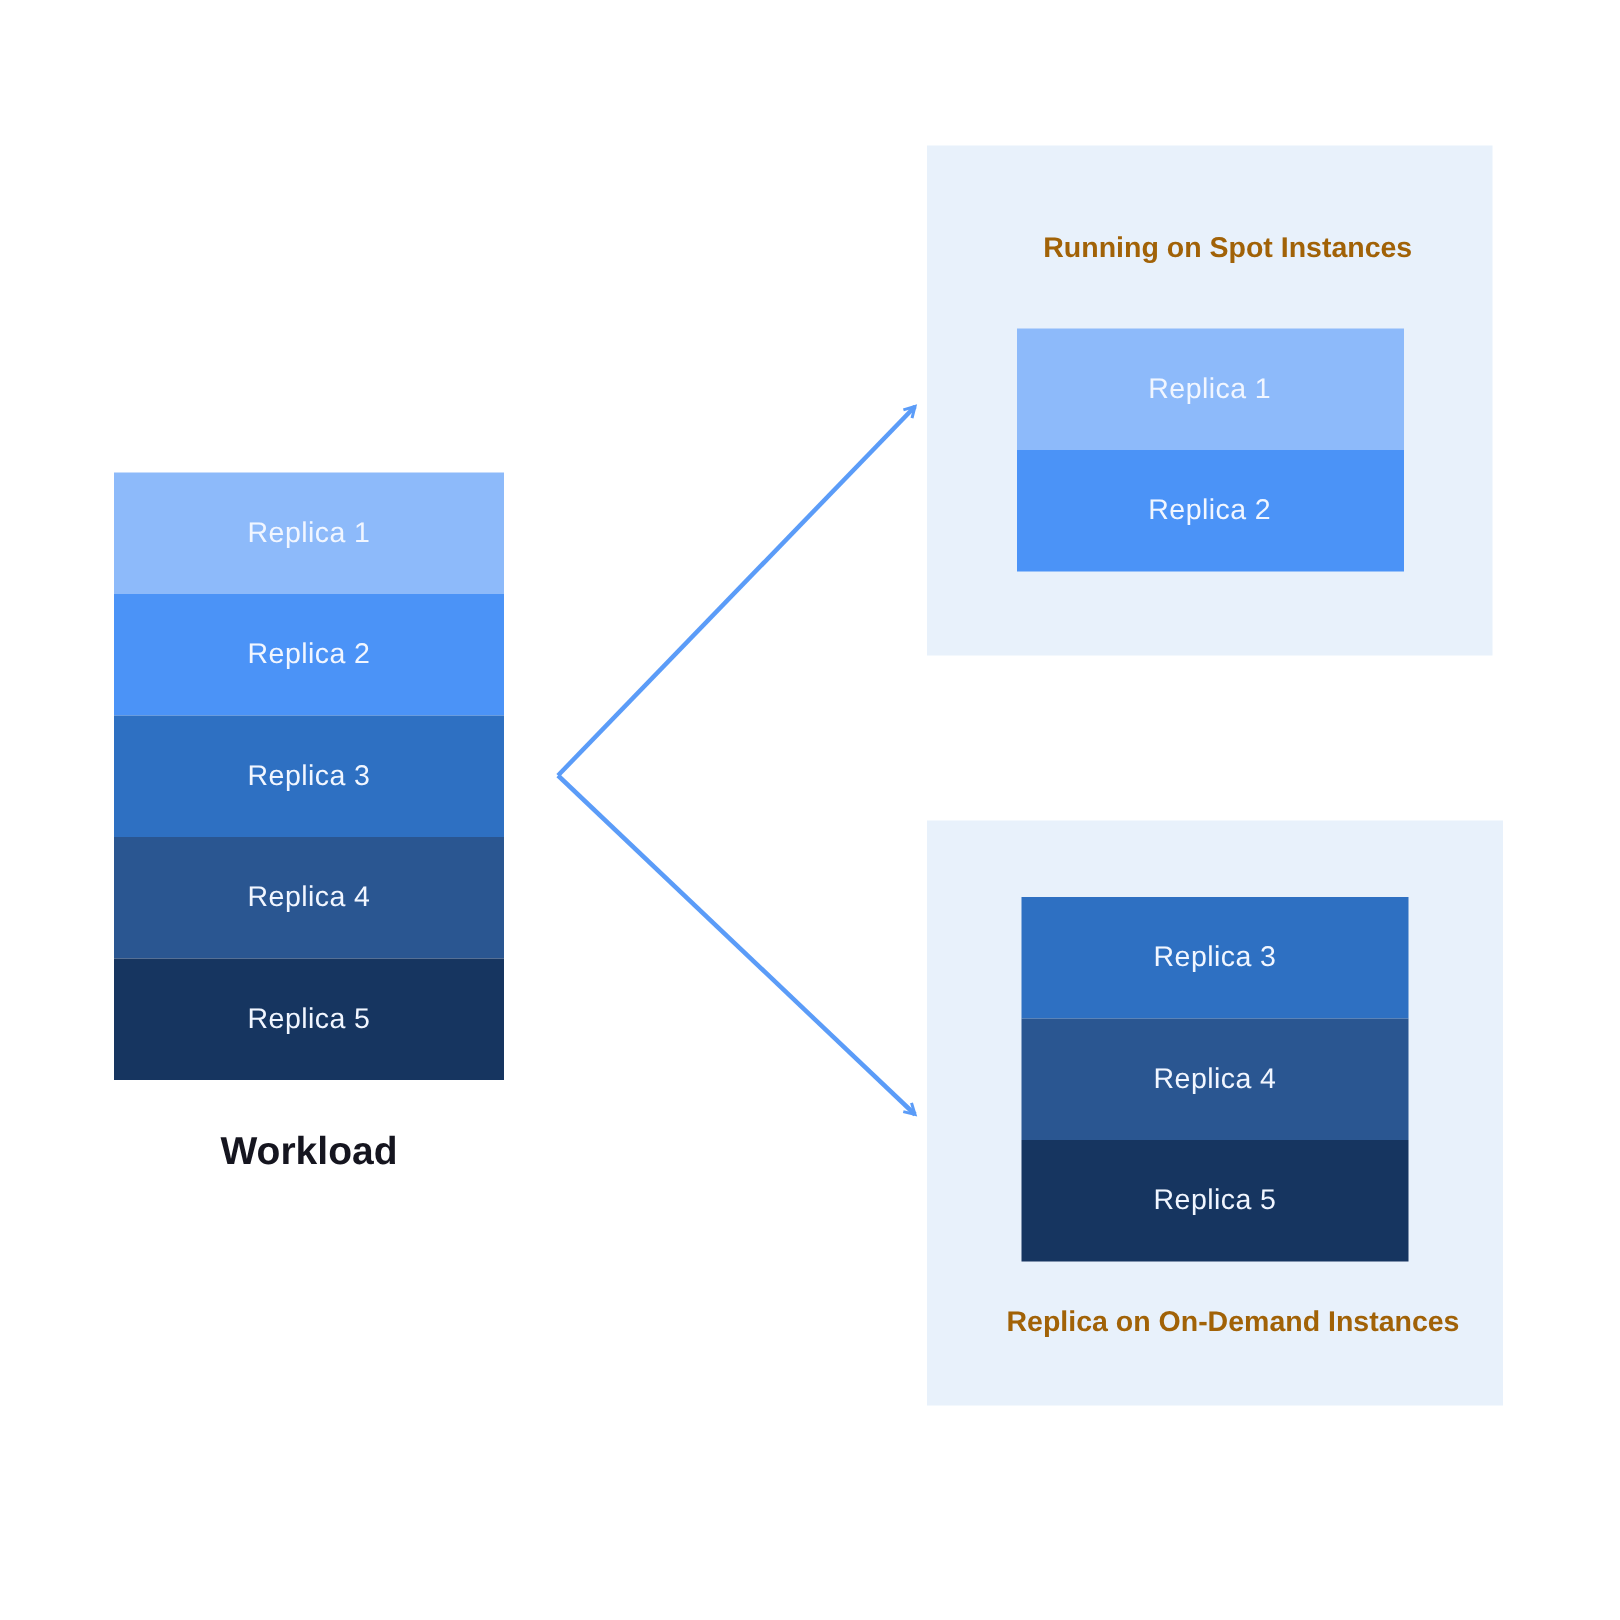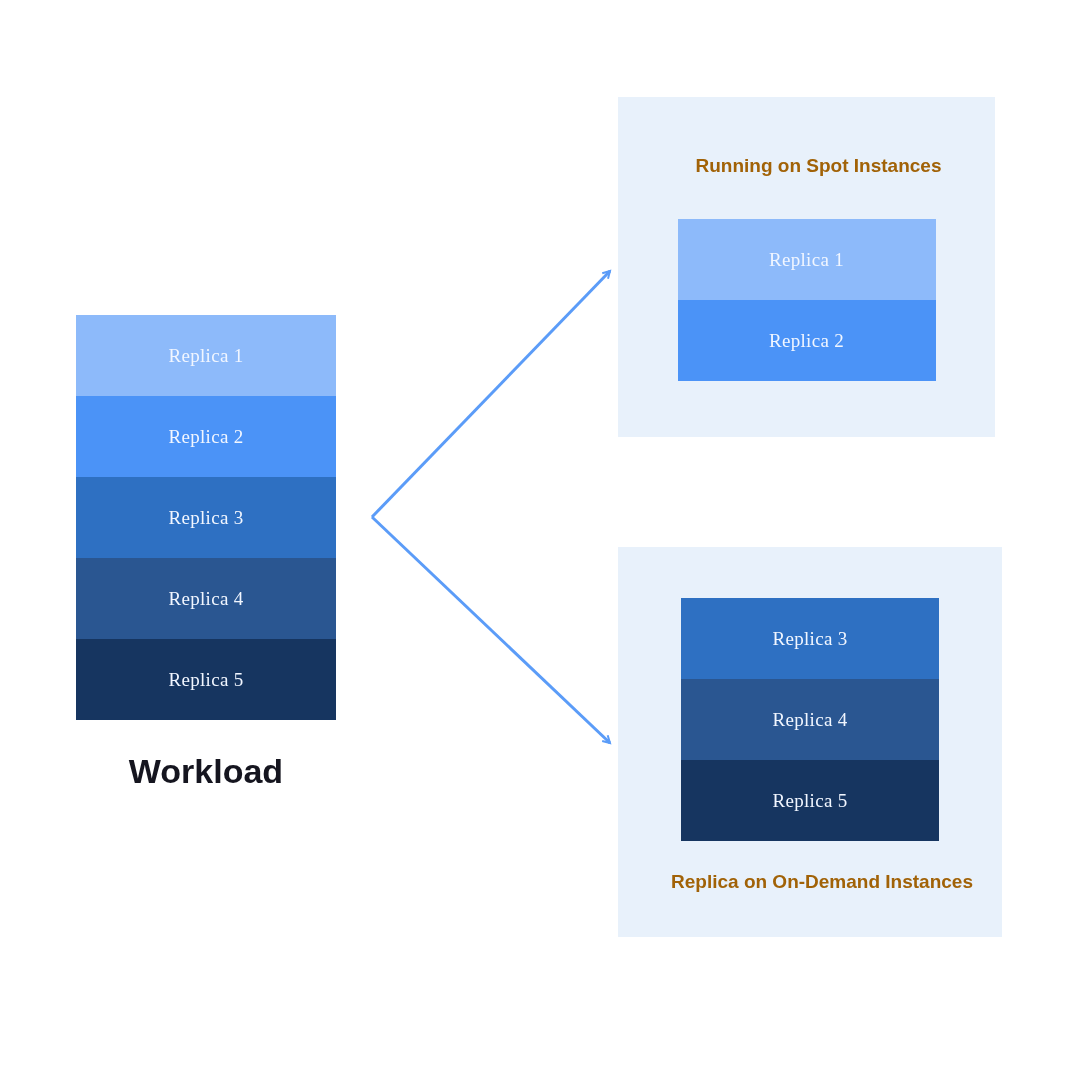--- a/index.html
+++ b/index.html
@@ -26,29 +26,28 @@
     flex-direction: column;
   }
   .replica-box {
     height: 81px;
     display: flex;
     align-items: center;
     justify-content: center;
     color: #f1f6ff;
     font-size: 19px;
     letter-spacing: 0.3px;
-    font-family: Liberation Serif, serif;
   }
   .workload-label {
     position: absolute;
     left: 76px;
     top: 752px;
     width: 260px;
     text-align: center;
-    font-size: 34px;
+    font-size: 26px;
     font-weight: 700;
     color: #15151f;
   }
 
   
   .panel {
     position: absolute;
     background: #e8f1fb;
   }
   .panel-spot {

